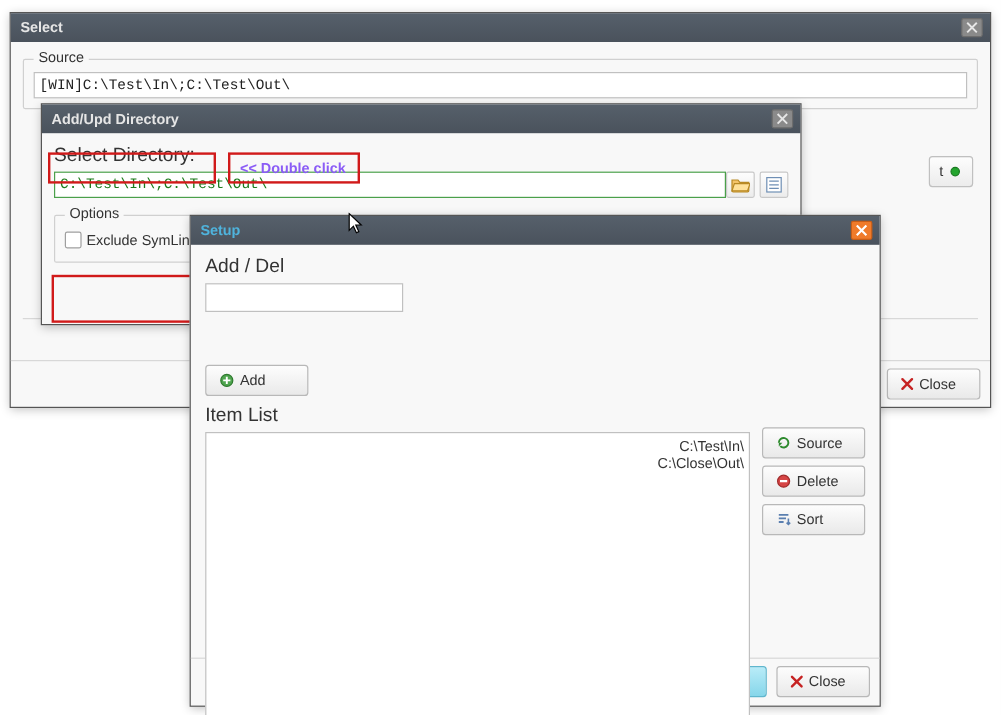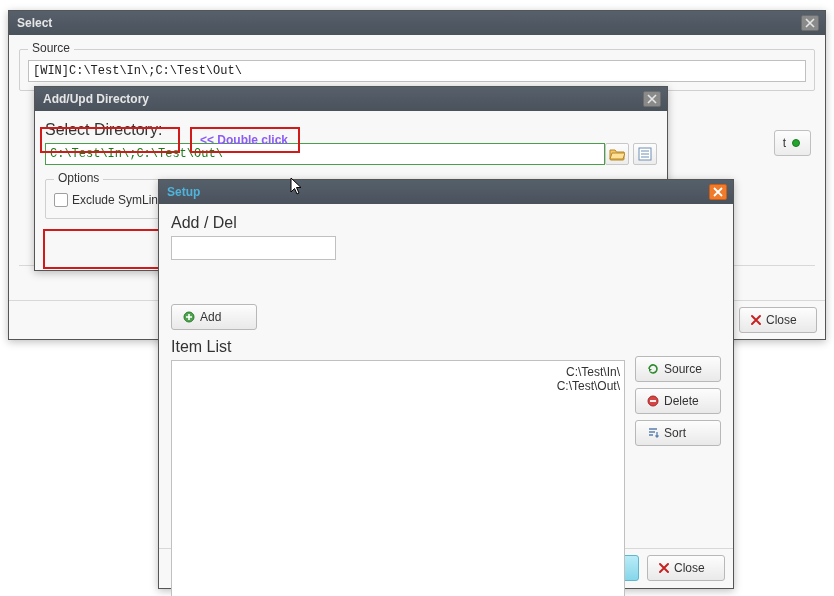--- a/index.html
+++ b/index.html
@@ -271,21 +271,21 @@
           <span>Add</span>
         </div>
       </div>
     </div>
 
     <div style="display:flex; gap:10px; margin-top:8px; height:260px;">
       <div style="flex:1; display:flex; flex-direction:column;">
         <div class="lbl">Item List</div>
         <div class="listbox" style="flex:1; margin-top:4px;" id="itemlist">
             <div>C:\Test\In\</div>
-            <div>C:\Test\Out\</div>
+            <div>C:\Close\Out\</div>
           </div>
       </div>
       <div style="width:86px; display:flex; flex-direction:column; gap:6px; padding-top:18px;">
         <div class="btn" style="width:86px;">
           <svg width="14" height="14" viewBox="0 0 14 14">
             <path d="M3 7 a4 4 0 1 1 1.2 2.8" fill="none" stroke="#2d8a2d" stroke-width="1.6"></path>
             <path d="M3 10 l0 -3 l3 0 Z" fill="#2d8a2d"></path>
           </svg>
           <span>Source</span>
         </div>

